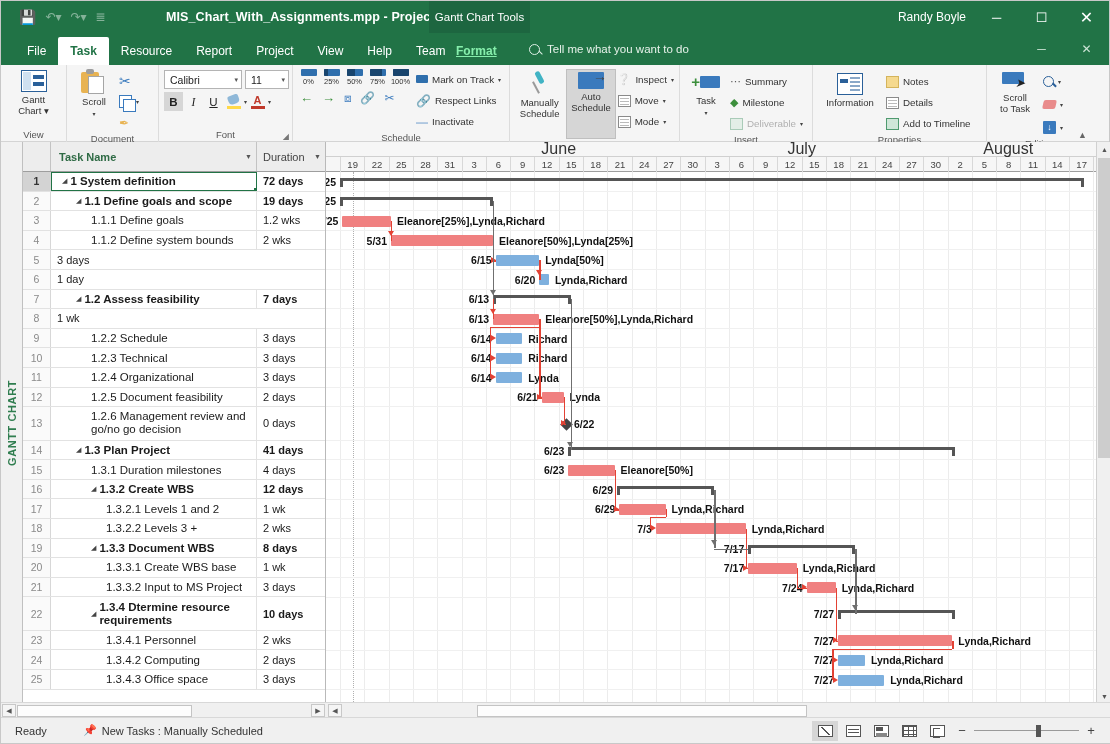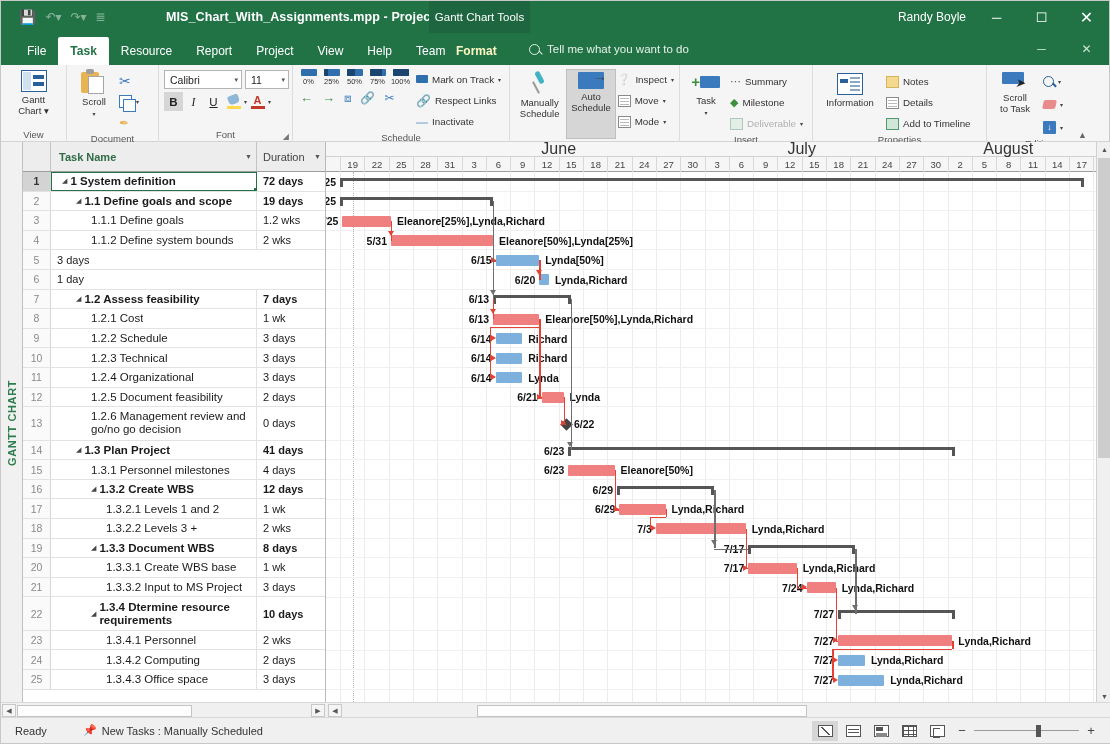--- a/index.html
+++ b/index.html
@@ -31,21 +31,21 @@
   .wbtn.cl { font-size:16px; }
 
   
   .tabbar { height:32px; background:#217346; position:relative; display:flex;
             align-items:flex-end; }
   .tab { height:28px; padding:0 12px; display:flex; align-items:center;
          font-size:12px; color:#fff; }
   .tab.first { margin-left:14px; }
   .tab.active { background:#fff; color:#217346; font-weight:bold;
                 border-radius:2px 2px 0 0; }
-  .tab.ctxfmt { position:absolute; left:443px; color:#fef9c3; font-weight:bold; }
+  .tab.ctxfmt { position:absolute; left:443px; color:#86efac; font-weight:bold;text-decoration:underline; }
   .tellme { position:absolute; left:528px; top:0; height:32px; display:flex;
             align-items:center; gap:7px; font-size:11.5px; color:#e7f2ea; }
   .tm-mag { width:11px; height:11px; border:1.4px solid #dff0e6;
             border-radius:50%; position:relative; }
   .tm-mag:after { content:""; position:absolute; width:5px; height:1.4px;
             background:#dff0e6; transform:rotate(45deg); right:-4px; bottom:0px; }
   .minibtns { position:absolute; right:0; top:0; height:32px; display:flex; }
   .minibtn { width:45px; height:32px; display:flex; align-items:center;
              justify-content:center; font-size:12px; color:#cfe6d8; }
 
@@ -676,23 +676,20 @@
           <div class="row sum" style="height: 19.6px;">
             <div class="r-num">7</div>
             <div class="r-name">
               <span class="tri" style="margin-left: 21px;">◢</span>
               <span class="tx" style="padding-left: 0px;">1.2 Assess feasibility</span>
             </div>
             <div class="r-dur">7 days</div>
           </div>
           <div class="row" style="height: 19.6px;">
             <div class="r-num">8</div>
-            <div class="r-name">
-              <span class="tx" style="padding-left: 36px;">1.2.1 Cost</span>
-            </div>
             <div class="r-dur">1 wk</div>
           </div>
           <div class="row" style="height: 19.6px;">
             <div class="r-num">9</div>
             <div class="r-name">
               <span class="tx" style="padding-left: 36px;">1.2.2 Schedule</span>
             </div>
             <div class="r-dur">3 days</div>
           </div>
           <div class="row" style="height: 19.6px;">
@@ -727,21 +724,21 @@
             <div class="r-num">14</div>
             <div class="r-name">
               <span class="tri" style="margin-left: 21px;">◢</span>
               <span class="tx" style="padding-left: 0px;">1.3 Plan Project</span>
             </div>
             <div class="r-dur">41 days</div>
           </div>
           <div class="row" style="height: 19.6px;">
             <div class="r-num">15</div>
             <div class="r-name">
-              <span class="tx" style="padding-left: 36px;">1.3.1 Personnel milestones</span>
+              <span class="tx" style="padding-left: 36px;">1.3.1 Duration milestones</span>
             </div>
             <div class="r-dur">4 days</div>
           </div>
           <div class="row sum" style="height: 19.6px;">
             <div class="r-num">16</div>
             <div class="r-name">
               <span class="tri" style="margin-left: 36px;">◢</span>
               <span class="tx" style="padding-left: 0px;">1.3.2 Create WBS</span>
             </div>
             <div class="r-dur">12 days</div>

